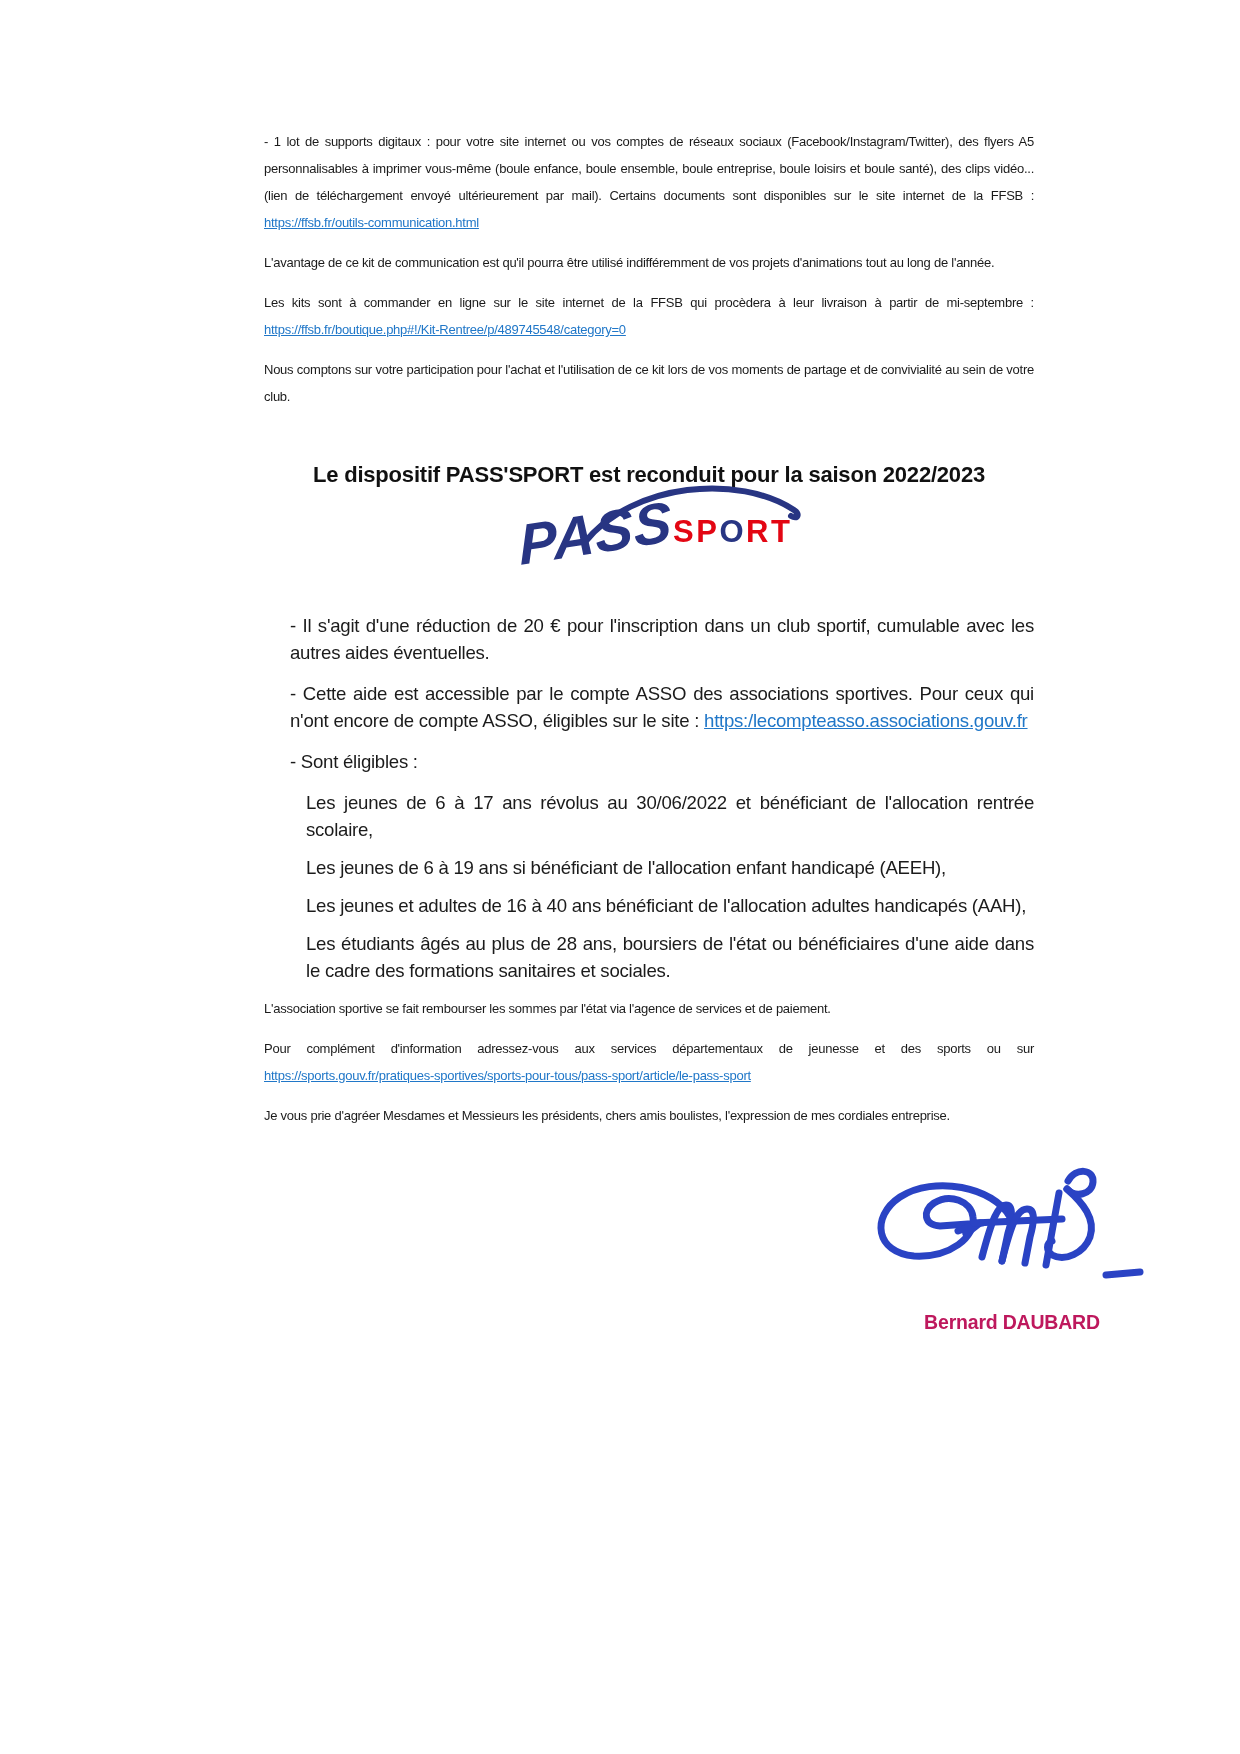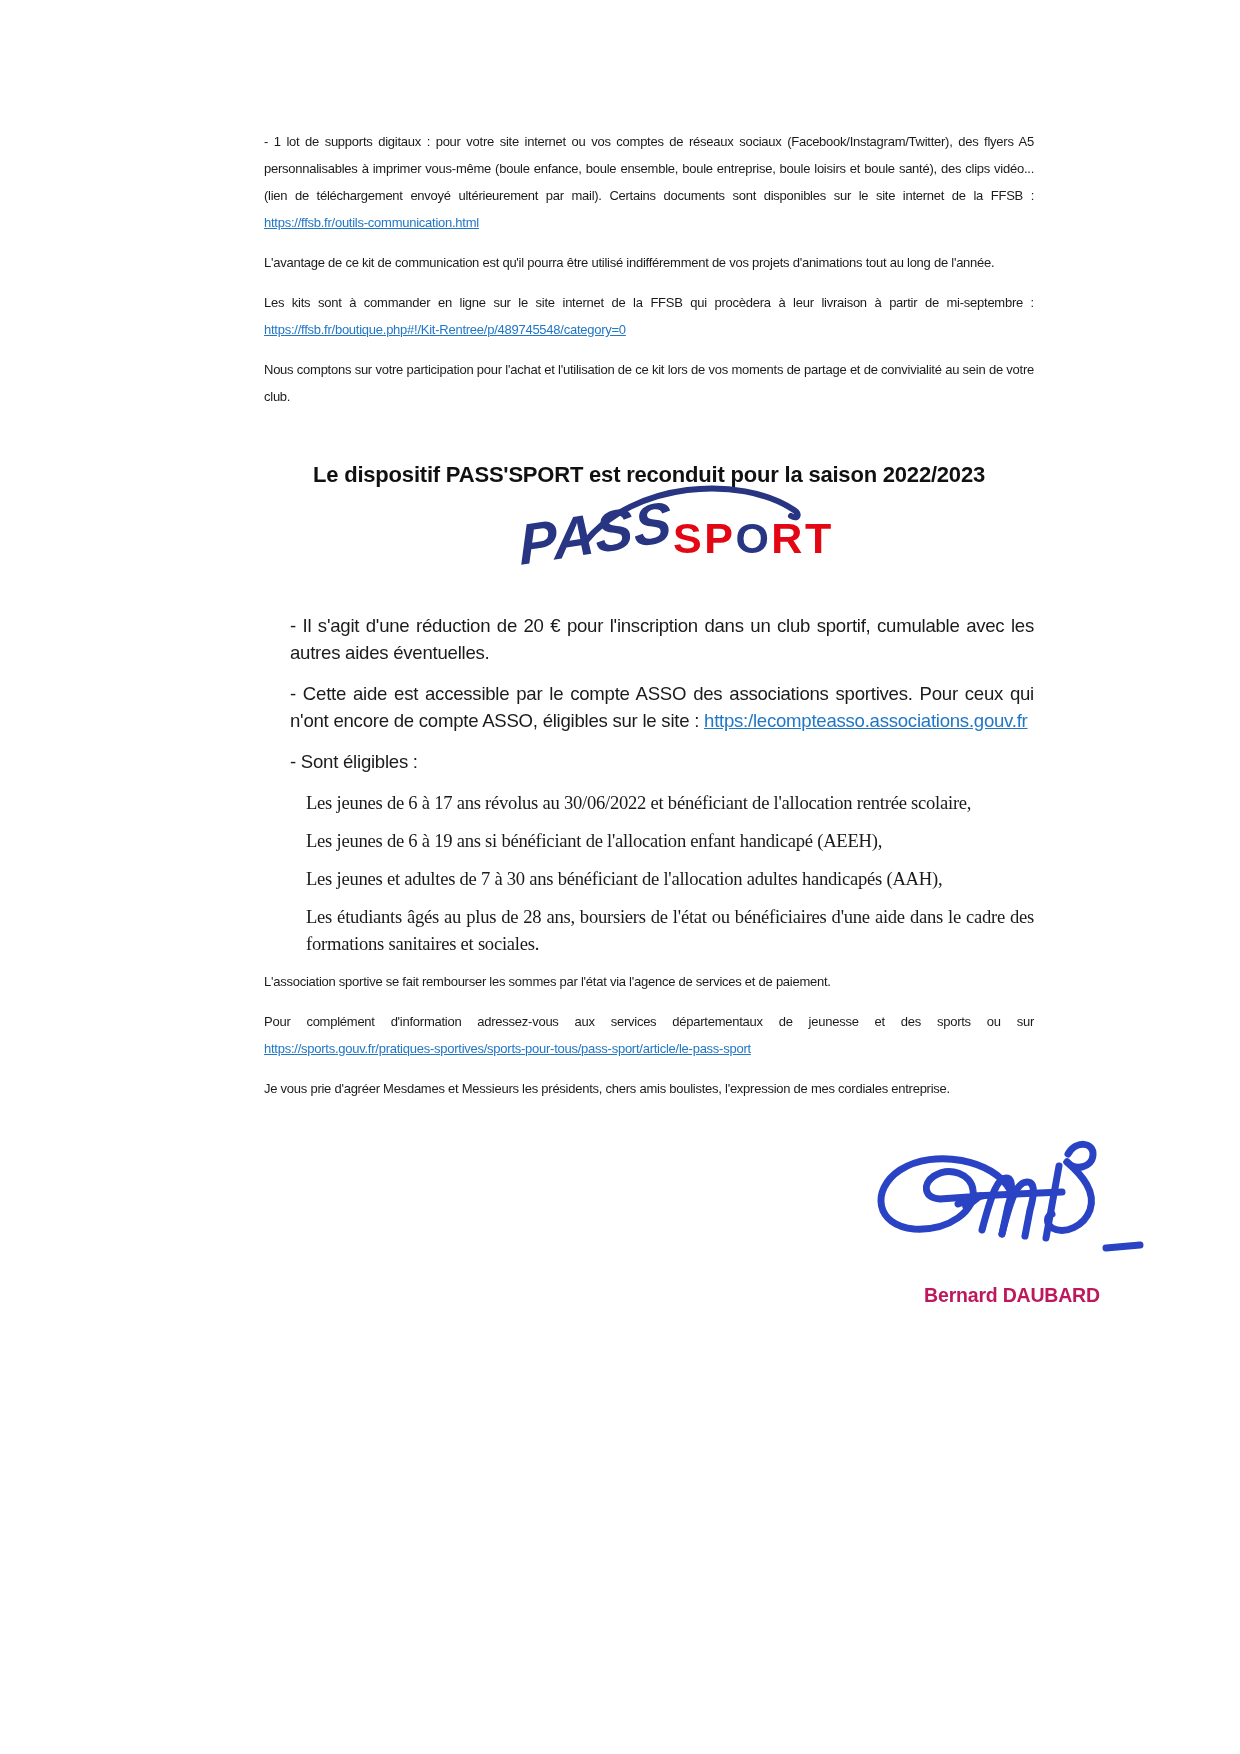--- a/index.html
+++ b/index.html
@@ -17,41 +17,40 @@
   }
   p.bullet-par{
     margin:0 0 14px 26px;
     font-size:18.6px;line-height:27px;letter-spacing:-0.25px;
     text-align:justify;
   }
   p.sub-par{
     margin:0 0 11px 42px;
     font-size:18.6px;line-height:27px;letter-spacing:-0.25px;
     text-align:justify;
-    font-family:Liberation Serif, serif;
   }
   a.lnk{color:#2077c8;text-decoration:underline;cursor:pointer;}
   .doc-title{
     margin:52px 0 4px 0;
     font-size:22px;font-weight:bold;text-align:center;color:#111;
     letter-spacing:-0.2px;
   }
   
   .logo{
     position:relative;width:340px;height:104px;
     margin:2px auto 16px auto;transform:translateX(42px);
   }
   .logo-arc{position:absolute;left:58px;top:-12px;width:235px;height:70px;}
   .logo-pass{
     position:absolute;left:0;top:20px;
     font-size:57px;font-weight:bold;font-style:italic;
     transform:rotate(-9deg) skewX(-6deg);transform-origin:left bottom;
     letter-spacing:1px;
   }
-  .logo-sport{position:absolute;left:152px;top:22px;font-size:43px;font-weight:bold;letter-spacing:2.5px;}
+  .logo-sport{position:absolute;left:152px;top:22px;font-size:31px;font-weight:bold;letter-spacing:2.5px;}
   .logo-sport span{display:inline-block;}
   
   .closing{margin-top:66px;}
   .sig-block{
     width:300px;margin:30px -128px 0 auto;text-align:center;
   }
   .sig-svg{width:300px;height:150px;display:block;}
   .sig-name{
     font-size:19.5px;font-weight:bold;color:#be185d;margin-top:2px;
     letter-spacing:-0.2px;text-align:center;
@@ -76,21 +75,21 @@
     <span class="logo-pass" id="logo-pass" style="color: rgb(40, 53, 131);">PASS</span>
     <span class="logo-sport" id="logo-sport"><span style="color: rgb(227, 6, 19);">S</span><span style="color: rgb(227, 6, 19);">P</span><span style="color: rgb(40, 53, 131);">O</span><span style="color: rgb(227, 6, 19);">R</span><span style="color: rgb(227, 6, 19);">T</span></span>
   </div>
 
   <p class="bullet-par"><span>- Il s'agit d'une réduction de 20 € pour l'inscription dans un club sportif, cumulable avec les autres aides éventuelles.</span></p>
   <p class="bullet-par"><span>- Cette aide est accessible par le compte ASSO des associations sportives. Pour ceux qui n'ont encore de compte ASSO, éligibles sur le site : </span><a class="lnk">https:/lecompteasso.associations.gouv.fr</a></p>
   <p class="bullet-par"><span>- Sont éligibles :</span></p>
 
   <p class="sub-par"><span>Les jeunes de 6 à 17 ans révolus au 30/06/2022 et bénéficiant de l'allocation rentrée scolaire,</span></p>
   <p class="sub-par"><span>Les jeunes de 6 à 19 ans si bénéficiant de l'allocation enfant handicapé (AEEH),</span></p>
-  <p class="sub-par"><span>Les jeunes et adultes de 7 à 30 ans bénéficiant de l'allocation adultes handicapés (AAH),</span></p>
+  <p class="sub-par"><span>Les jeunes et adultes de 16 à 40 ans bénéficiant de l'allocation adultes handicapés (AAH),</span></p>
   <p class="sub-par"><span>Les étudiants âgés au plus de 28 ans, boursiers de l'état ou bénéficiaires d'une aide dans le cadre des formations sanitaires et sociales.</span></p>
 
   <p class="body-par"><span>L'association sportive se fait rembourser les sommes par l'état via l'agence de services et de paiement.</span></p>
   <p class="body-par"><span>Pour complément d'information adressez-vous aux services départementaux de jeunesse et des sports ou sur </span><a class="lnk">https://sports.gouv.fr/pratiques-sportives/sports-pour-tous/pass-sport/article/le-pass-sport</a></p>
 
   <p class="body-par closing"><span>Je vous prie d'agréer Mesdames et Messieurs les présidents, chers amis boulistes, l'expression de mes cordiales entreprise.</span></p>
 
   <div class="sig-block">
     <svg class="sig-svg" viewBox="0 0 300 150">
       <g id="sigG" fill="none" stroke-width="7" stroke-linecap="round" stroke-linejoin="round" stroke="#2a43c4">

